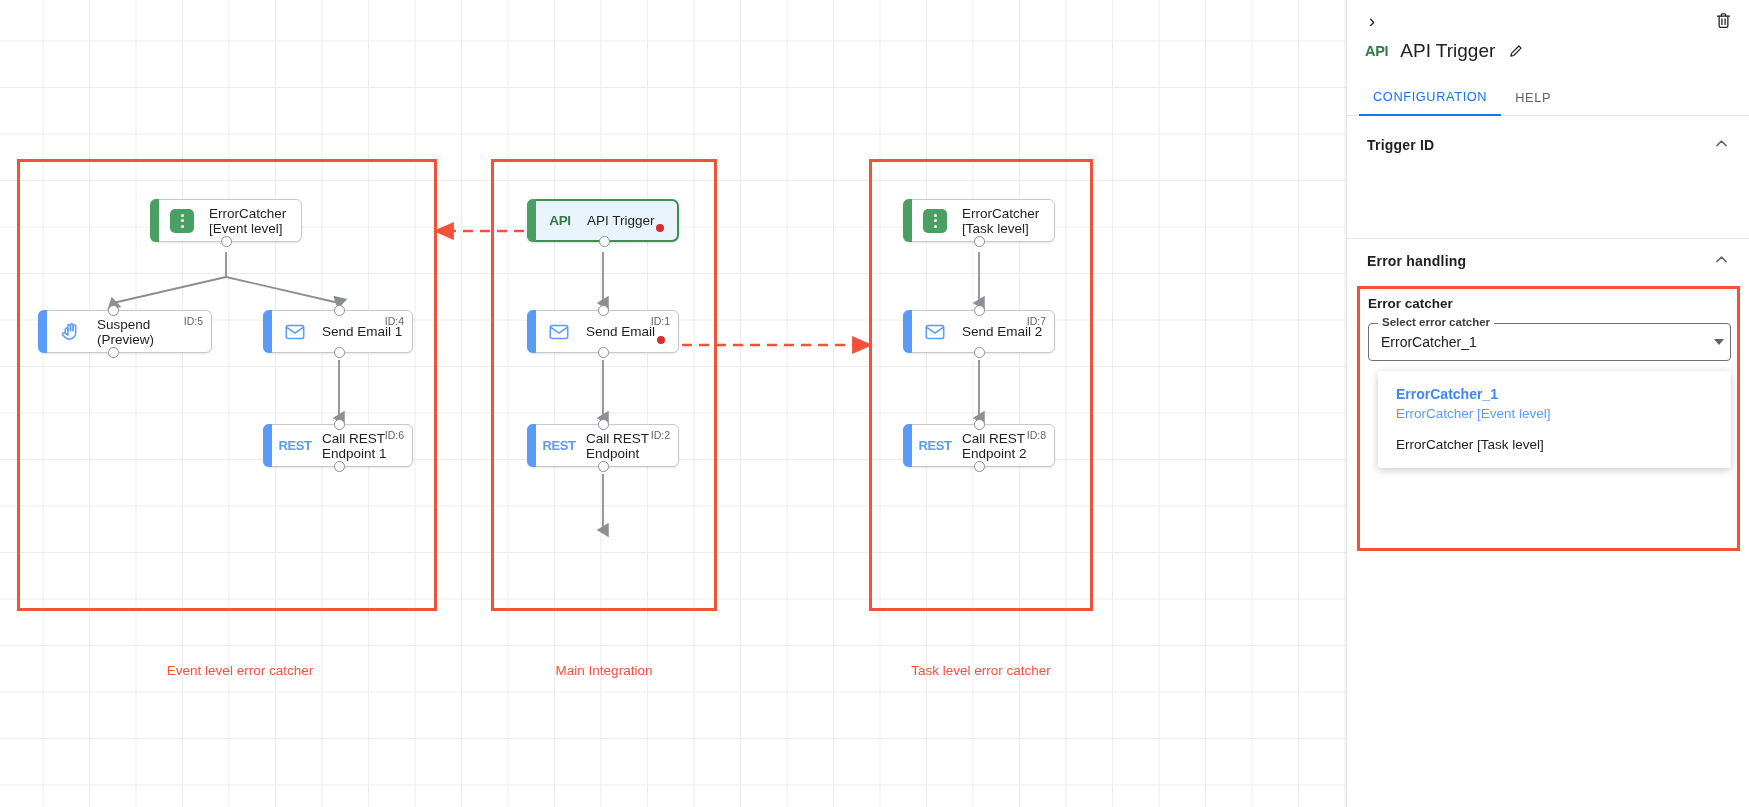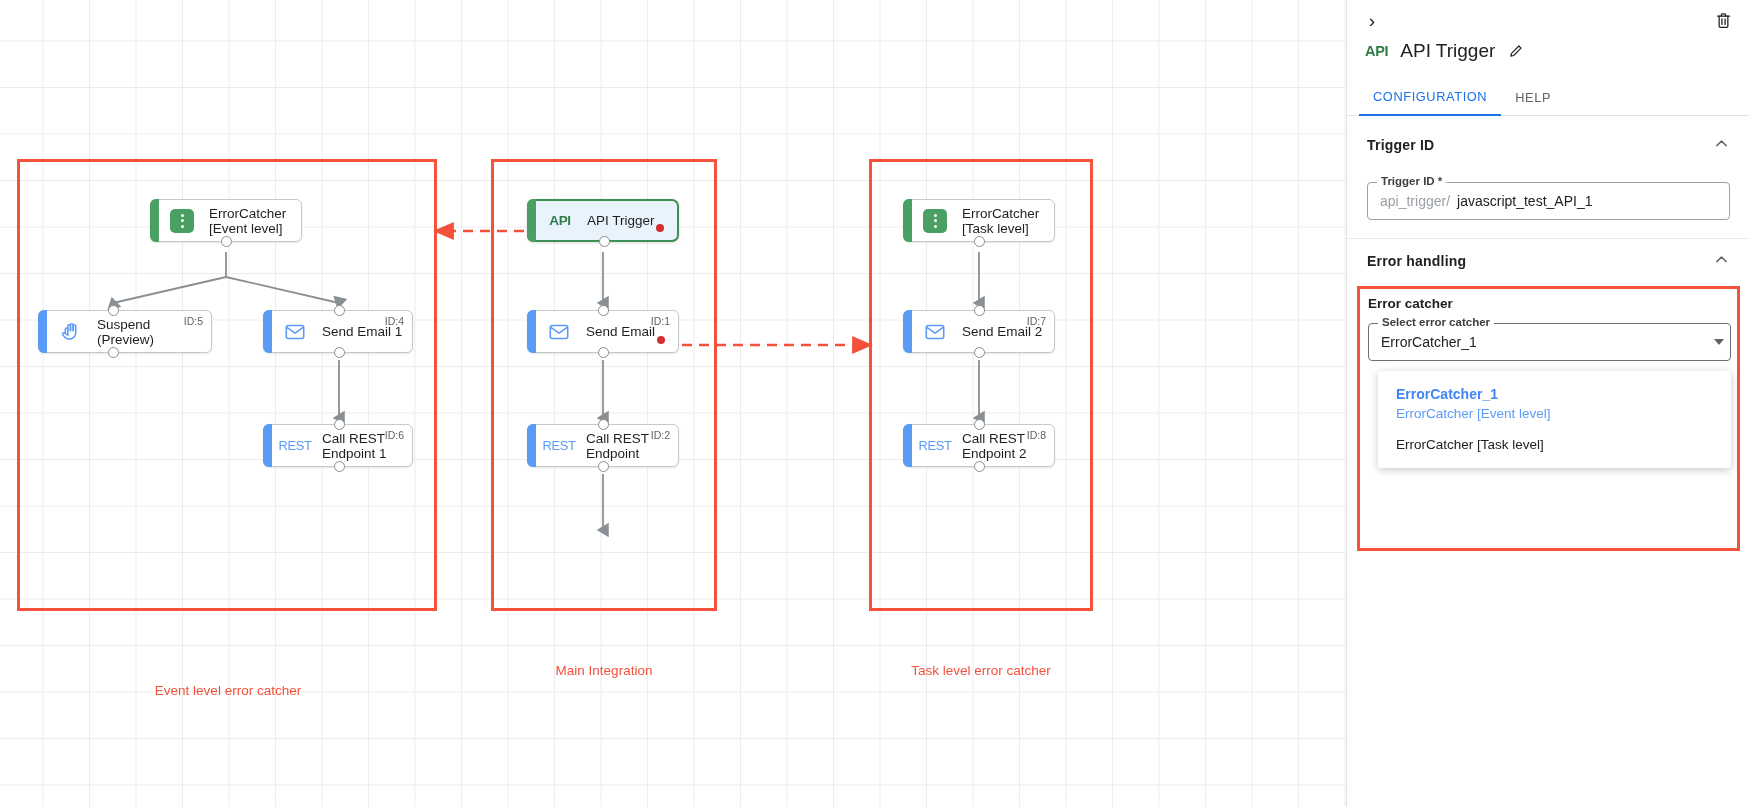--- a/index.html
+++ b/index.html
@@ -83,21 +83,21 @@
     font-weight: 400;
   }
   .node .n-id {
     position: absolute;
     right: 8px; top: 4px;
     font-size: 10.5px;
     color: #5f6368;
   }
   .rest-text {
     font-family: "Liberation Sans Narrow", "Liberation Sans", sans-serif;
-    font-weight: 400;
+    font-weight: 700;
     font-size: 13px;
     color: #5b9bf8;
     letter-spacing: -0.4px;
   }
   .api-text {
     font-family: "Liberation Sans Narrow", "Liberation Sans", sans-serif;
     font-weight: 700;
     font-size: 13.5px;
     color: #2e7d46;
     letter-spacing: -0.4px;
@@ -269,21 +269,21 @@
 <body>
 
 <div id="root">
 
   <div id="canvas">
 
     <div class="group-frame" style="left:17px; top:159px; width:420px; height:452px;"></div>
     <div class="group-frame" style="left:491px; top:159px; width:226px; height:452px;"></div>
     <div class="group-frame" style="left:869px; top:159px; width:224px; height:452px;"></div>
 
-    <div class="group-label" style="left:18px; top:663px; width:420px;margin-top:20px;">Event level error catcher</div>
+    <div class="group-label" style="left:30px; top:663px; width:420px;">Event level error catcher</div>
     <div class="group-label" style="left:491px; top:663px; width:226px;">Main Integration</div>
     <div class="group-label" style="left:869px; top:663px; width:224px;">Task level error catcher</div>
 
     <svg id="edges">
       <defs>
         <marker id="arrow" markerWidth="9" markerHeight="9" refX="4.5" refY="4" orient="auto">
           <path d="M0.5,0.8 L8.5,0.8 L4.5,7.5 z" fill="#8a8f94"></path>
         </marker>
         <marker id="arrowred" markerWidth="9" markerHeight="9" refX="7" refY="4" orient="auto">
           <path d="M0.5,0.5 L8.5,4 L0.5,7.5 z" fill="#f4513b"></path>
@@ -479,25 +479,20 @@
 
     <div class="section-head" style="top:125px;">
       <span class="st">Trigger ID</span>
       <span class="chev">
         <svg width="17" height="17" viewBox="0 0 24 24" fill="none" stroke="#5f6368" stroke-width="2" stroke-linecap="round" stroke-linejoin="round">
             <path d="M5.5 15l6.5-6.5 6.5 6.5"></path>
           </svg>
       </span>
     </div>
 
-    <div class="tf" style="left:20px; top:182px; width:363px;">
-      <span class="legend">Trigger ID *</span>
-      <span class="prefix">api_trigger/</span>
-      <span class="value">javascript_test_API_1</span>
-    </div>
 
     <div class="divider-line" style="top:238px;"></div>
 
     <div class="section-head" style="top:241px;">
       <span class="st">Error handling</span>
       <span class="chev">
         <svg width="17" height="17" viewBox="0 0 24 24" fill="none" stroke="#5f6368" stroke-width="2" stroke-linecap="round" stroke-linejoin="round">
             <path d="M5.5 15l6.5-6.5 6.5 6.5"></path>
           </svg>
       </span>

